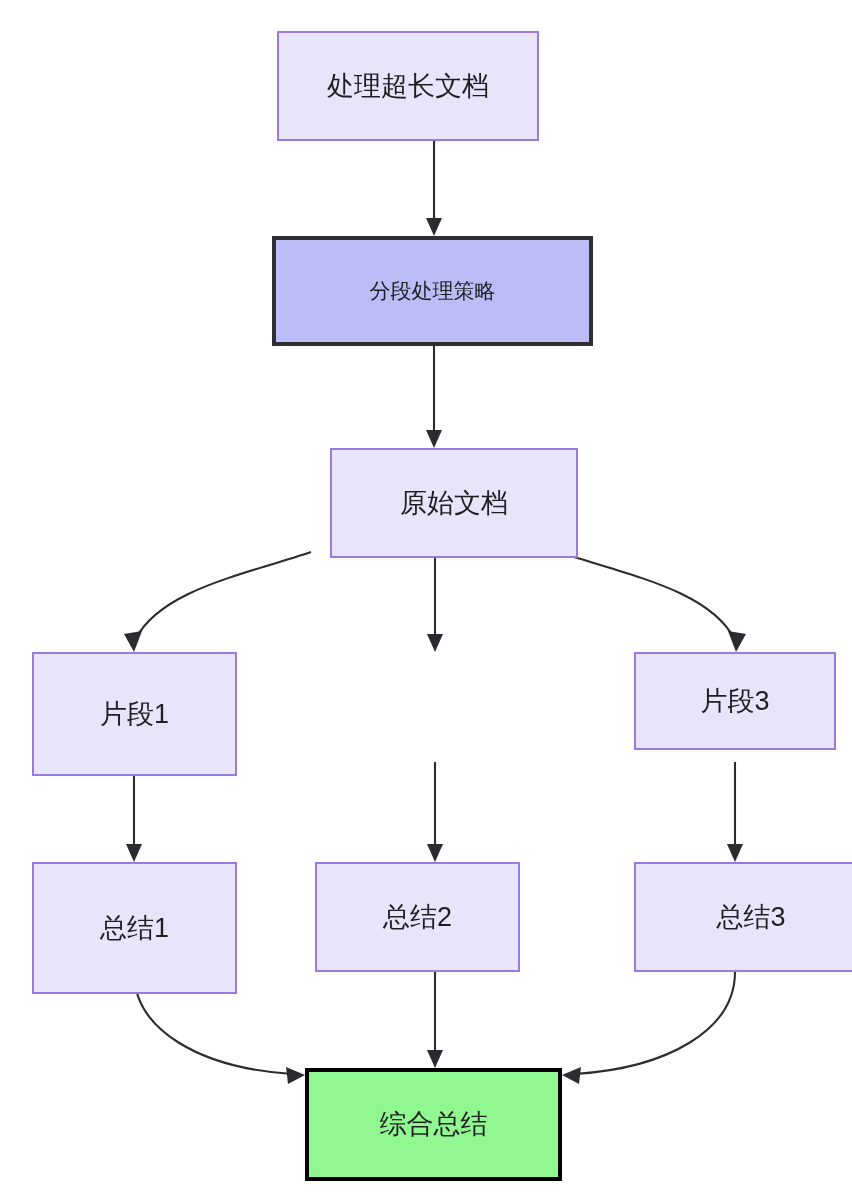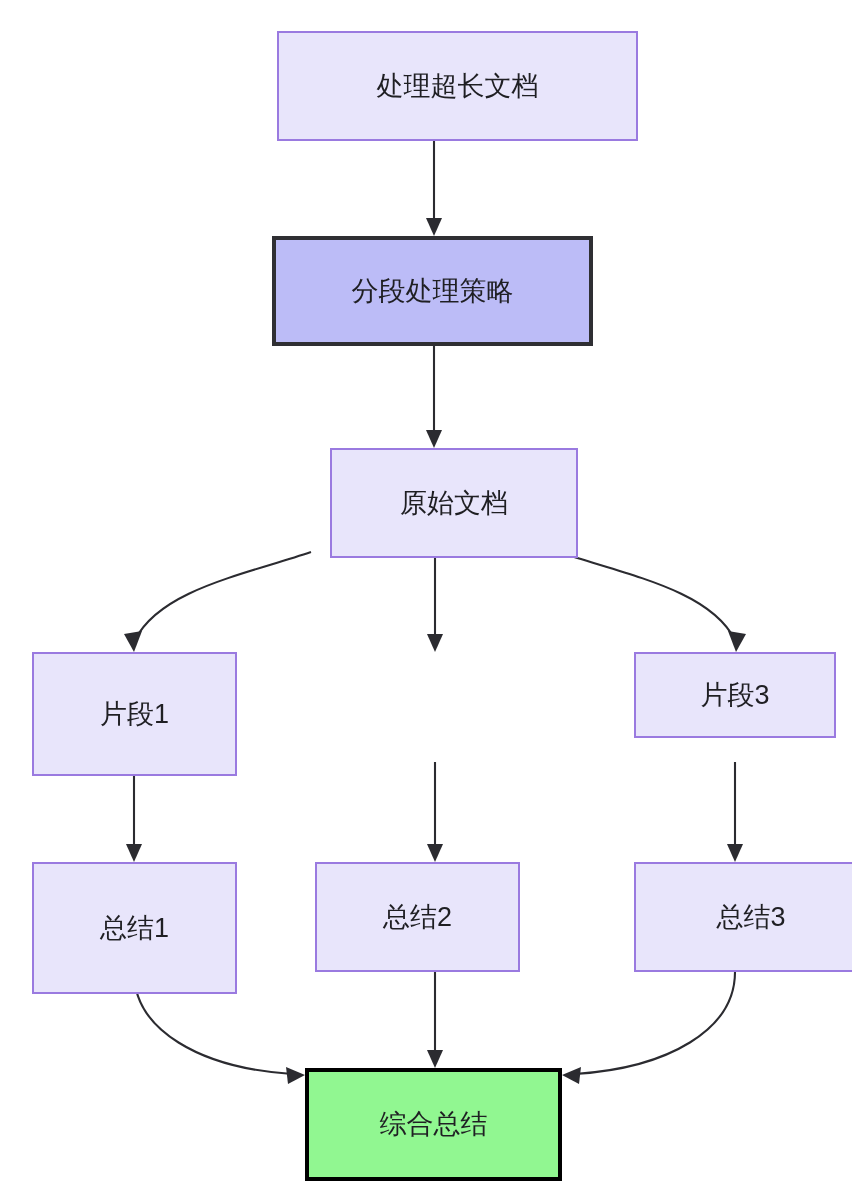--- a/index.html
+++ b/index.html
@@ -37,21 +37,21 @@
     color: #1f1f23;
   }
   .node-normal {
     background: #e8e5fb;
     border: 2px solid #9a7ae0;
     font-size: 27px;
   }
   .node-highlight {
     background: #bcbcf7;
     border: 4px solid #2f2f33;
-    font-size: 27px;
+    font-size: 21px;
   }
   .node-success {
     background: #91f791;
     border: 4px solid #000000;
     font-size: 27px;
   }
   .node-label {
     display: block;
     white-space: nowrap;
   }
@@ -122,38 +122,38 @@
       <polygon class="edge-head" points="435,1068 427,1050 443,1050"></polygon>
     </g>
 
     <g>
       <path class="edge-path" d="M 735 972 C 735 1030, 668 1068, 575 1074"></path>
       <polygon class="edge-head" points="562,1075 581,1067, 579,1084"></polygon>
     </g>
 
   </svg>
 
-  <div class="node node-normal" style="left:277px; top:31px; width:361px; height:110px;">
+  <div class="node node-normal" style="left:277px; top:31px; width:262px; height:110px;">
     <span class="node-label">处理超长文档</span>
   </div>
 
   <div class="node node-highlight" style="left:272px; top:236px; width:321px; height:110px;">
     <span class="node-label">分段处理策略</span>
   </div>
 
   <div class="node node-normal" style="left:330px; top:448px; width:248px; height:110px;">
     <span class="node-label">原始文档</span>
   </div>
 
   <div class="node node-normal" style="left:32px; top:652px; width:205px; height:124px;">
     <span class="node-label">片段1</span>
   </div>
 
 
-  <div class="node node-normal" style="left:634px; top:652px; width:202px; height:86px;">
+  <div class="node node-normal" style="left:634px; top:652px; width:202px; height:98px;">
     <span class="node-label">片段3</span>
   </div>
 
   <div class="node node-normal" style="left:32px; top:862px; width:205px; height:132px;">
     <span class="node-label">总结1</span>
   </div>
 
   <div class="node node-normal" style="left:315px; top:862px; width:205px; height:110px;">
     <span class="node-label">总结2</span>
   </div>

